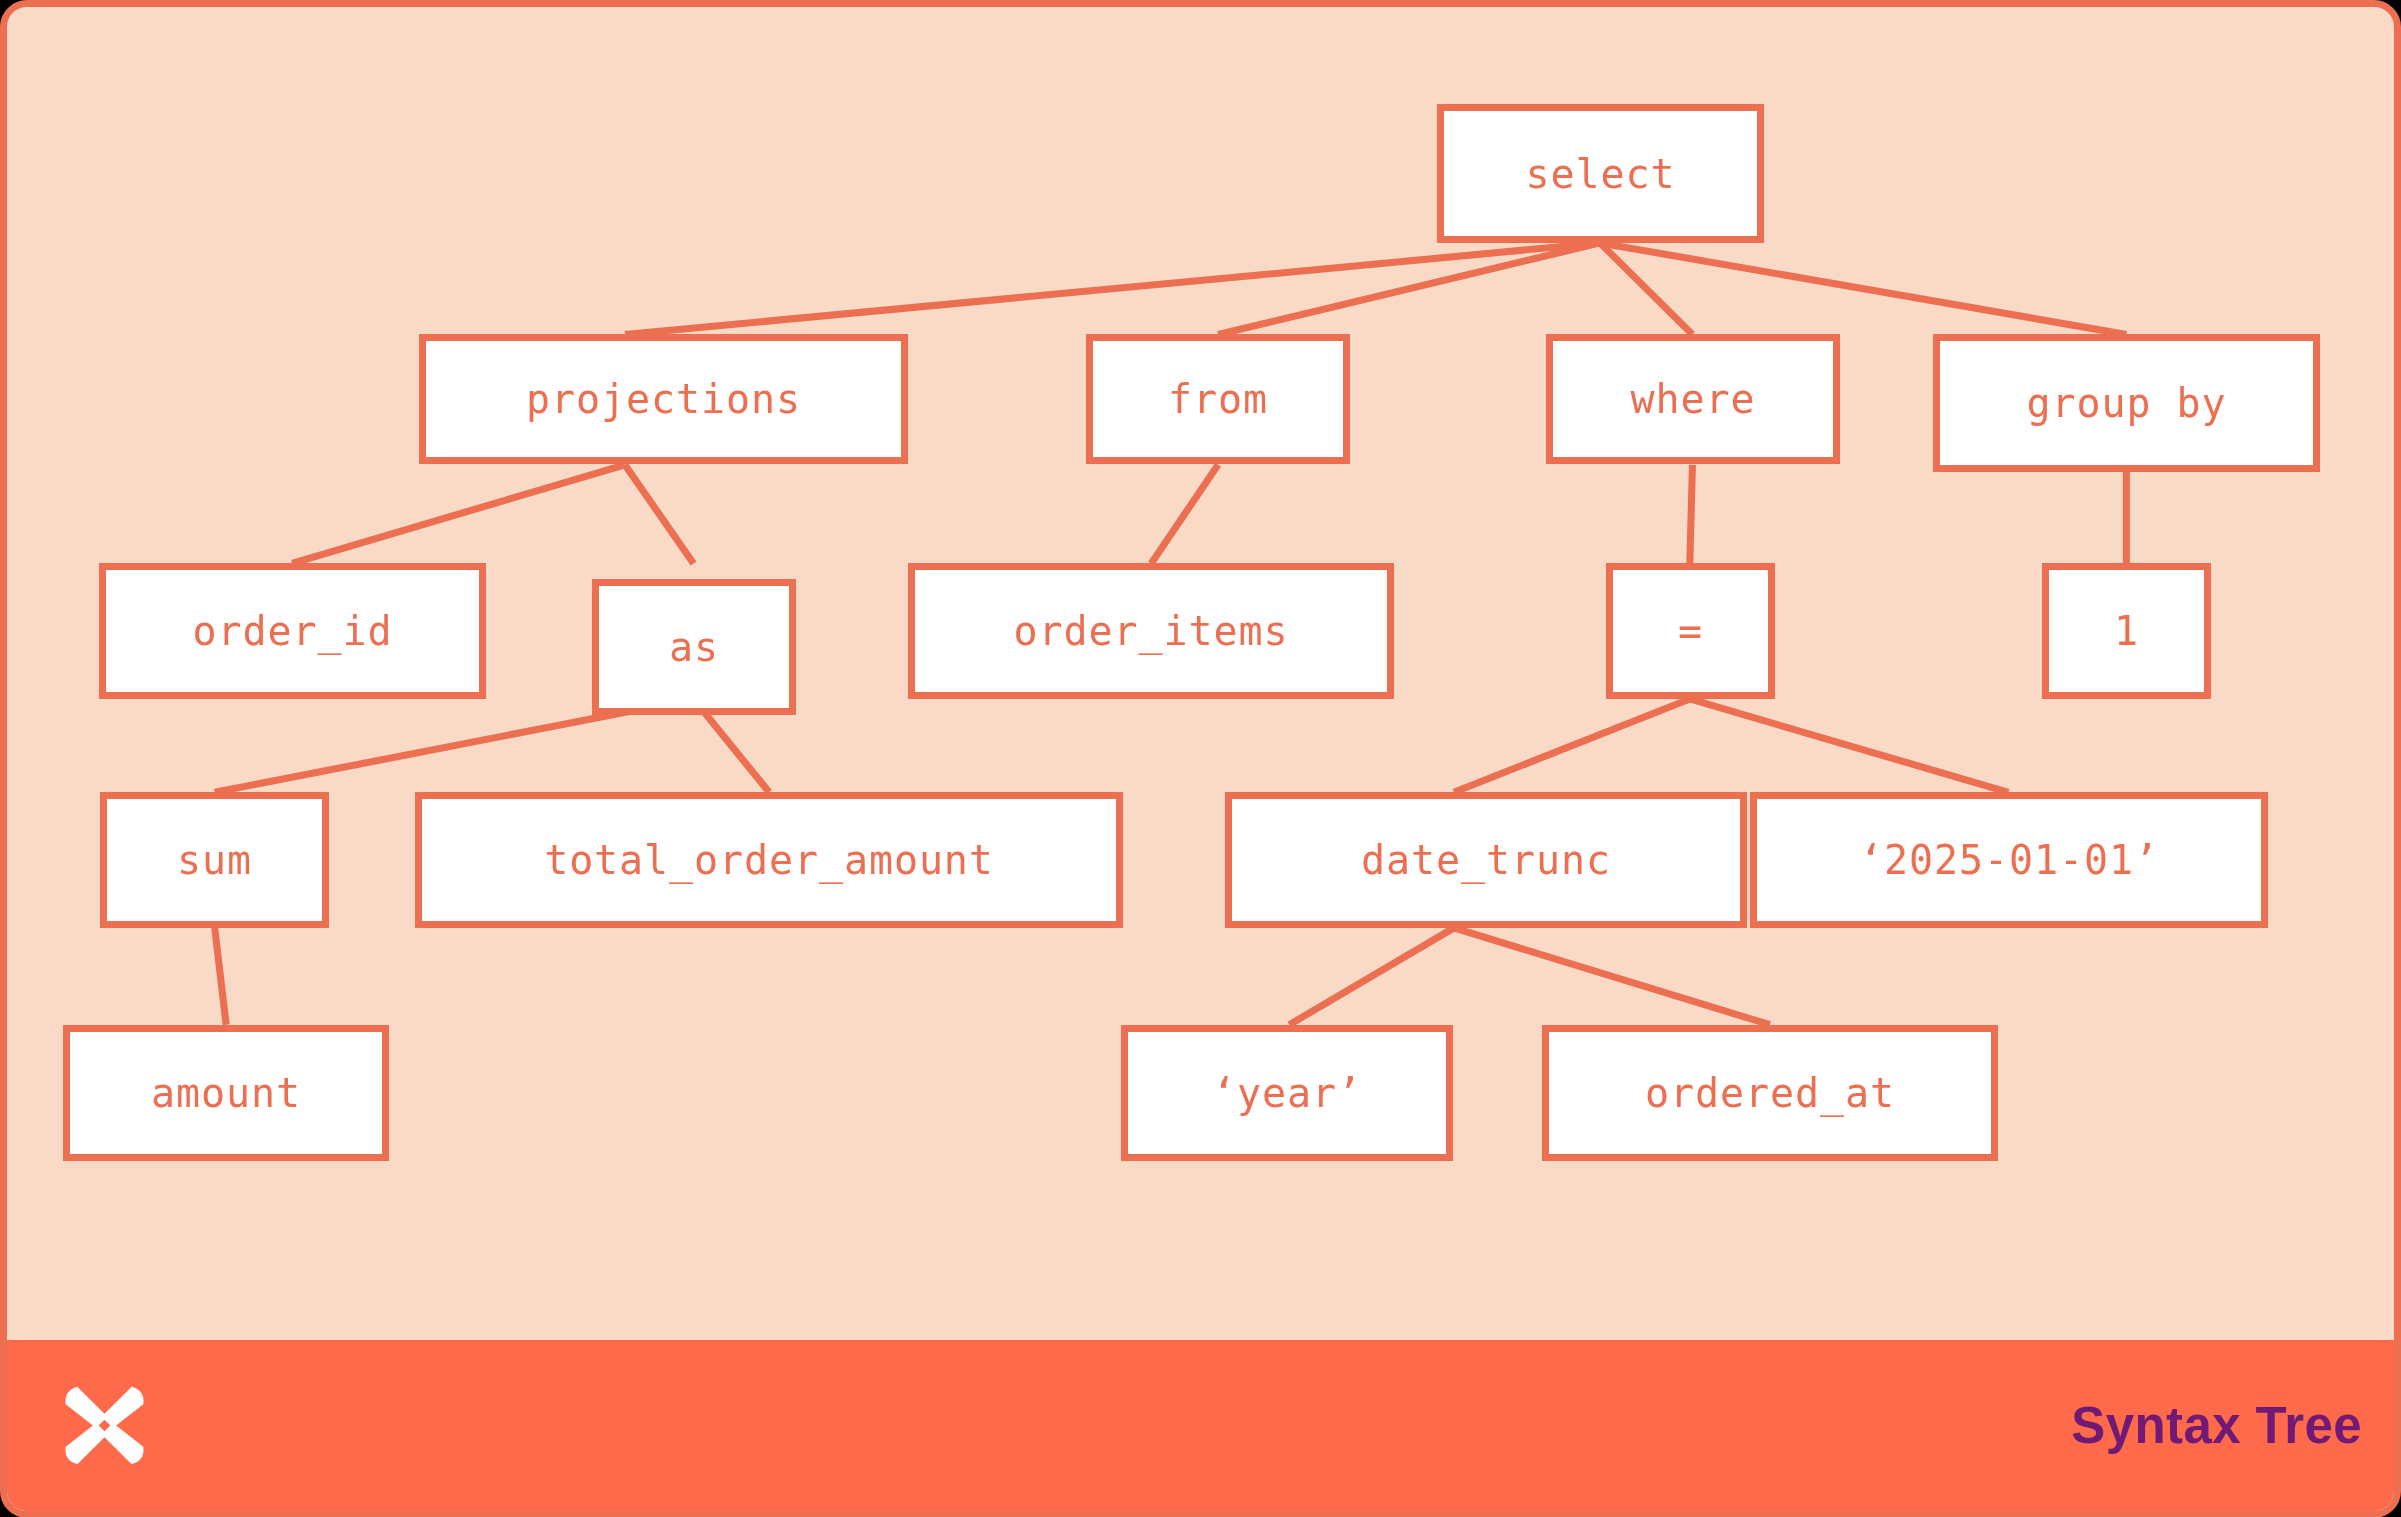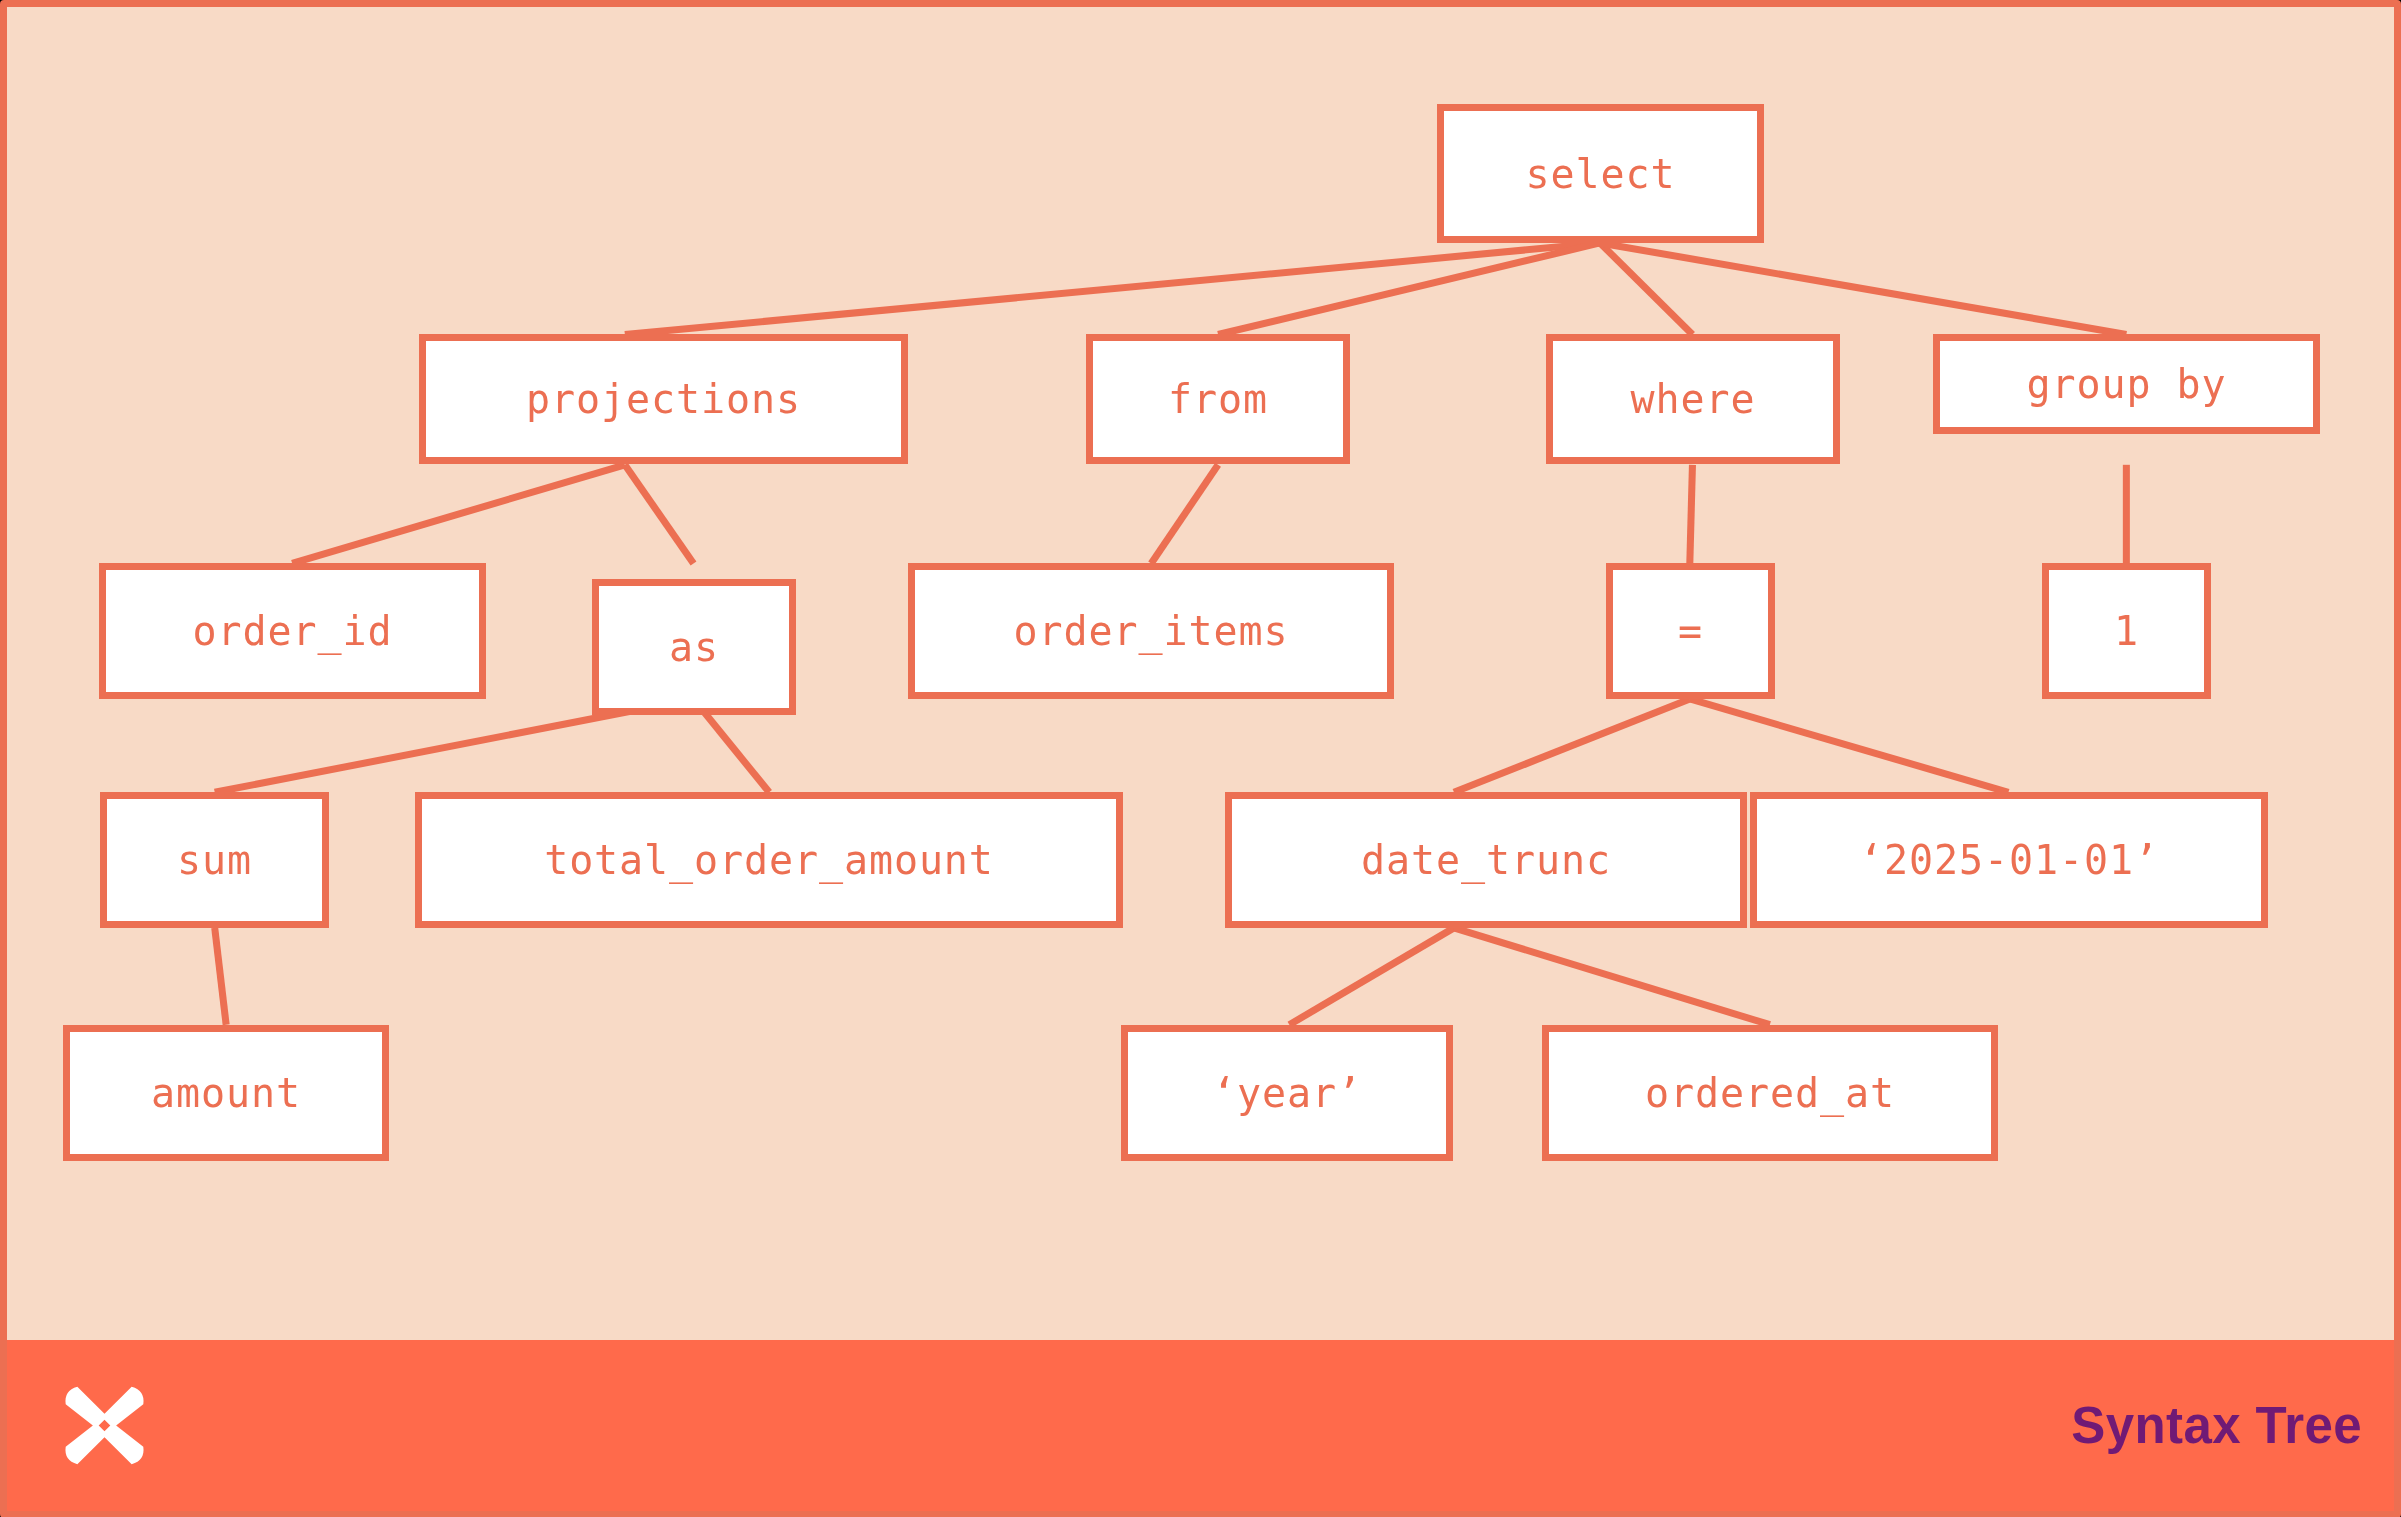--- a/index.html
+++ b/index.html
@@ -16,21 +16,21 @@
     font-family: "Liberation Sans", sans-serif;
   }
   #card {
     position: absolute;
     left: 0;
     top: 0;
     width: 2401px;
     height: 1518px;
     box-sizing: border-box;
     border: 7px solid #EC6F52;
-    border-radius: 4px;
+    border-radius: 27px;
     background: #F8DAC6;
     overflow: hidden;
   }
   #canvas {
     position: absolute;
     left: 0;
     top: 0;
     width: 2401px;
     height: 1347px;
   }
@@ -115,21 +115,21 @@
         </div>
         <div class="node" style="left: 373px; top: 327px; width: 489px; height: 130px; margin-left: 39px;">
           <span>projections</span>
         </div>
         <div class="node" style="left: 1079px; top: 327px; width: 264px; height: 130px;">
           <span>from</span>
         </div>
         <div class="node" style="left: 1539px; top: 327px; width: 294px; height: 130px;">
           <span>where</span>
         </div>
-        <div class="node" style="left: 1926px; top: 327px; width: 387px; height: 100px;">
+        <div class="node" style="left: 1926px; top: 327px; width: 387px; height: 138px;">
           <span>group by</span>
         </div>
         <div class="node" style="left: 92px; top: 556px; width: 387px; height: 136px;">
           <span>order_id</span>
         </div>
         <div class="node" style="left: 585px; top: 572px; width: 204px; height: 136px;">
           <span>as</span>
         </div>
         <div class="node" style="left: 901px; top: 556px; width: 486px; height: 136px;">
           <span>order_items</span>

